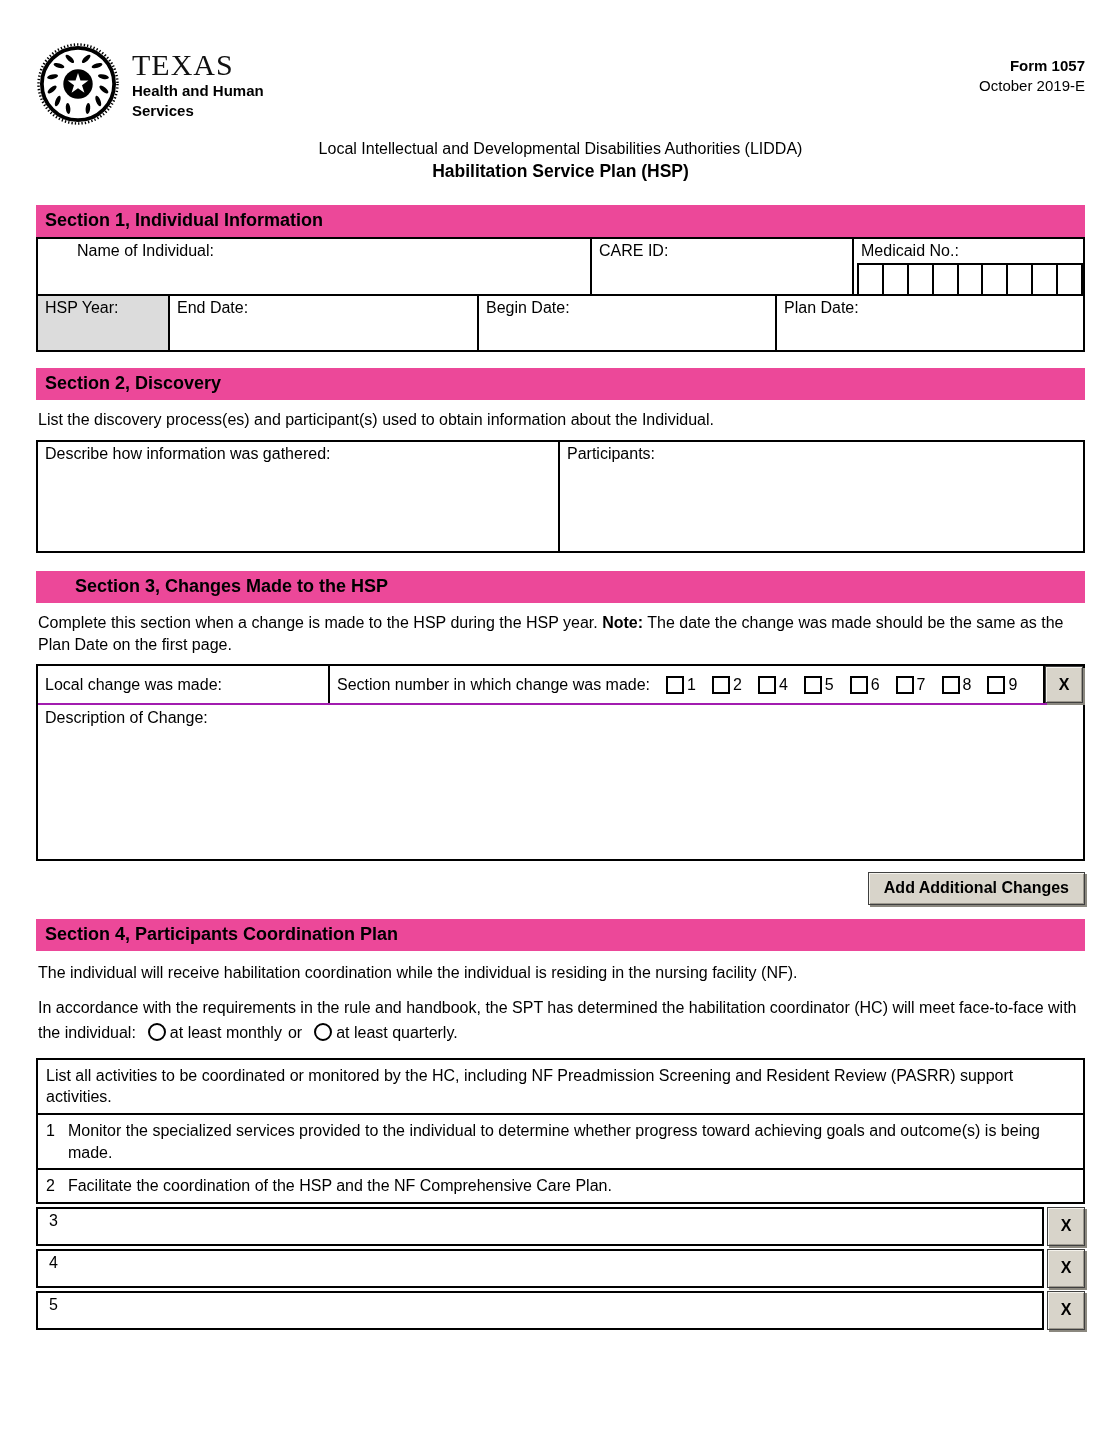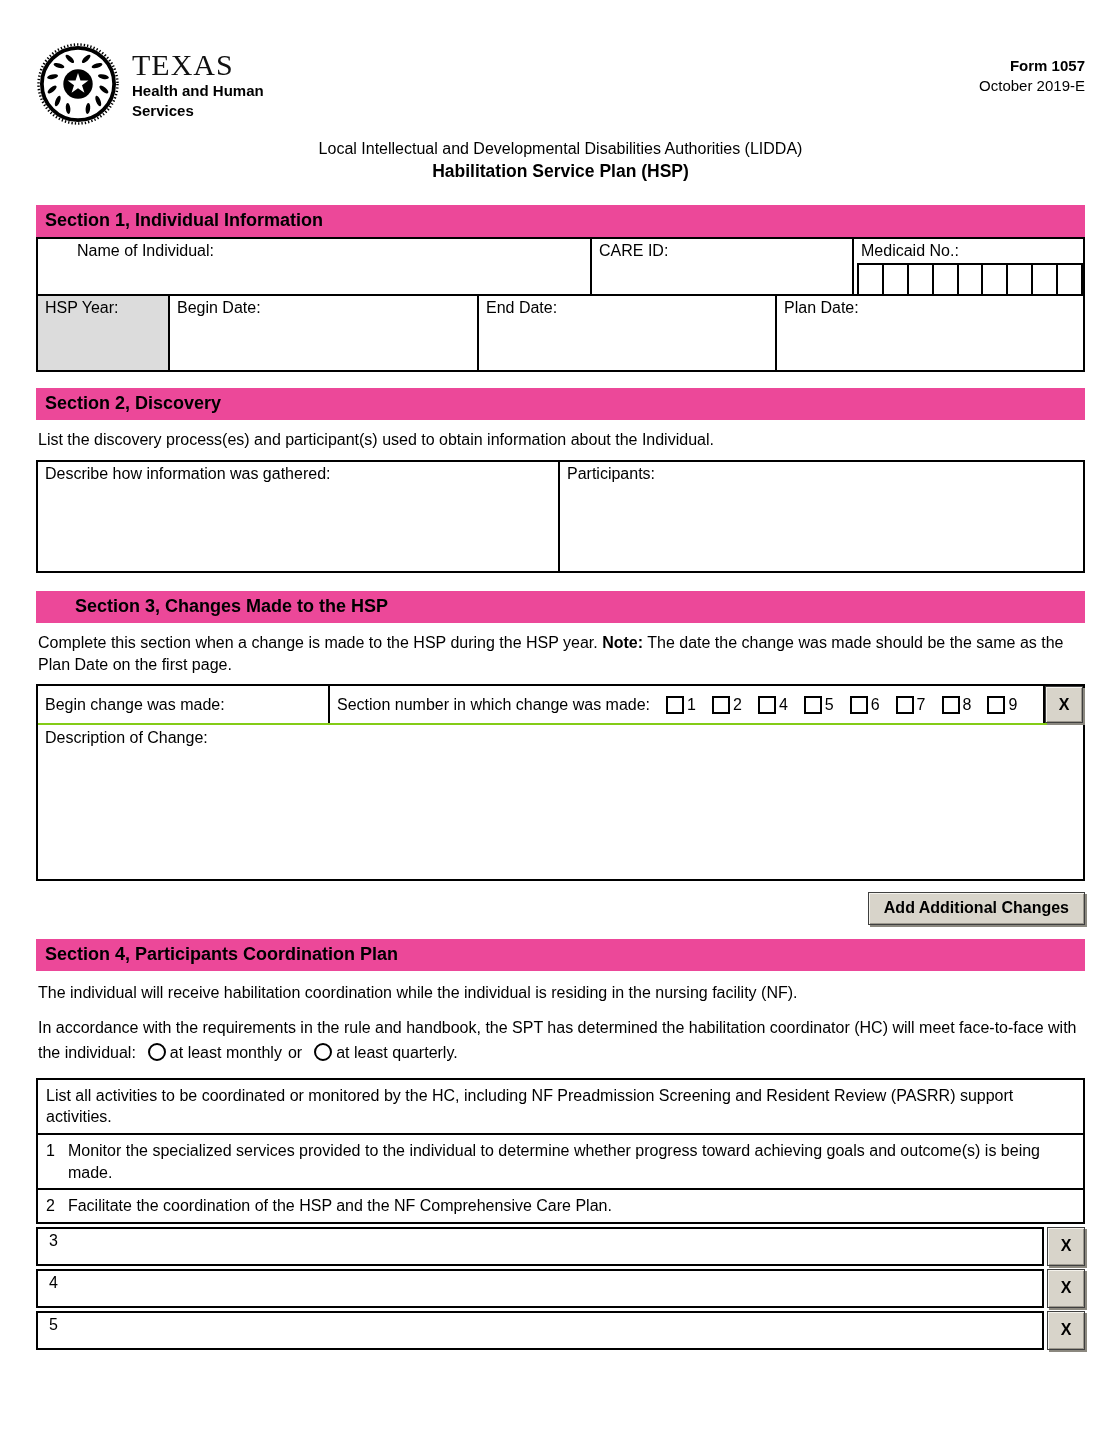--- a/index.html
+++ b/index.html
@@ -33,38 +33,38 @@
   .cell:first-child { border-left:none; }
   .row2 { border-top:2px solid #000; }
 
   
   .s1a { display:grid; grid-template-columns:520px 262px 1fr; height:55px;padding-left:32px; }
   .med-cell { padding:0; display:flex; flex-direction:column; }
   .med-label { padding:3px 7px; font-size:16px; }
   .med-strip { margin-top:auto; margin-left:3px; display:flex; height:33px; border:2px solid #000; border-bottom:none; }
   .med-box { flex:1; border-left:2px solid #000; }
   .med-box:first-child { border-left:none; }
-  .s1b { display:grid; grid-template-columns:130px 309px 298px 1fr; height:76px; }
+  .s1b { display:grid; grid-template-columns:130px 309px 298px 1fr; height:56px; }
   .gray-cell { background:#dcdcdc; }
 
   
   .instr { font-size:16px; margin:9px 2px 8px; line-height:1.4; }
   .s2t { display:grid; grid-template-columns:520px 1fr; height:113px; }
 
   
   .s3row { display:grid; grid-template-columns:290px 1fr 40px; min-height:37px; align-items:stretch; }
   .s3row .cell { display:flex; align-items:center; }
   .cbgroup { display:flex; align-items:center; gap:16px; flex-wrap:nowrap; }
   .cbitem { display:flex; align-items:center; gap:3px; }
   .cbox { width:18px; height:18px; border:2px solid #000; background:#fff; display:inline-block; }
   .cblab { font-size:16px; }
   .xcell { border-left:2px solid #000; padding:0; }
   .btn3d { background:#d8d4ca; border:1px solid #3f3f3f; box-shadow:inset 1px 1px 0 #f4f2ec, inset -1px -1px 0 #9c988e, 2px 2px 0 0 #8b887f; font-family:"Liberation Sans", sans-serif; font-weight:bold; font-size:16px; color:#000; cursor:pointer; }
   .xbtn-fill { width:100%; height:100%; display:flex; align-items:center; justify-content:center; }
-  .descbox { border-top:2px solid #84cc16; height:156px; padding:4px 7px; font-size:16px; }
+  .descbox { border-top:2px solid #a21caf; height:156px; padding:4px 7px; font-size:16px; }
   .btnrow { display:flex; justify-content:flex-end; margin-top:11px; }
   .bigbtn { padding:6px 15px 7px; }
 
   
   .p4 { font-size:16px; margin:10px 2px 0; line-height:1.55; }
   .radio { display:inline-block; width:18px; height:18px; border:2px solid #000; border-radius:50%; background:#fff; vertical-align:-3px; margin:0 4px 0 12px; }
   .ortext { margin-left:6px; }
   .acts { margin-top:12px; }
   .actrow { border-top:2px solid #000; padding:5px 8px; font-size:16px; display:flex; gap:13px; line-height:1.35; }
   .actrow:first-child { border-top:none; }
@@ -157,41 +157,41 @@
             <div class="med-box"></div>
             <div class="med-box"></div>
             <div class="med-box"></div>
             <div class="med-box"></div>
             <div class="med-box"></div>
           </div>
         </div>
       </div>
       <div class="s1b row2">
         <div class="cell gray-cell"><span>HSP Year:</span></div>
+        <div class="cell"><span>End Date:</span></div>
         <div class="cell"><span>Begin Date:</span></div>
-        <div class="cell"><span>End Date:</span></div>
         <div class="cell"><span>Plan Date:</span></div>
       </div>
     </div>
 
     <div class="secbar mt16">Section 2, Discovery</div>
     <div class="instr">List the discovery process(es) and participant(s) used to obtain information about the Individual.</div>
     <div class="tbl s2t">
       <div class="cell"><span>Describe how information was gathered:</span></div>
       <div class="cell"><span>Participants:</span></div>
     </div>
 
     <div class="secbar mt18">Section 3, Changes Made to the HSP</div>
     <div class="instr">
       <span>Complete this section when a change is made to the HSP during the HSP year. </span><b>Note:</b><span> The date the change was made should be the same as the Plan Date on the first page.</span>
     </div>
     <div class="tbl">
       <div class="s3row">
         <div class="cell">
-            <span>Begin change was made:</span>
+            <span>Local change was made:</span>
           </div>
         <div class="cell">
           <div class="cbgroup">
             <span>Section number in which change was made:</span>
             <span class="cbitem">
                 <span class="cbox"></span>
                 <span class="cblab">1</span>
               </span>
             <span class="cbitem">
                 <span class="cbox"></span>

